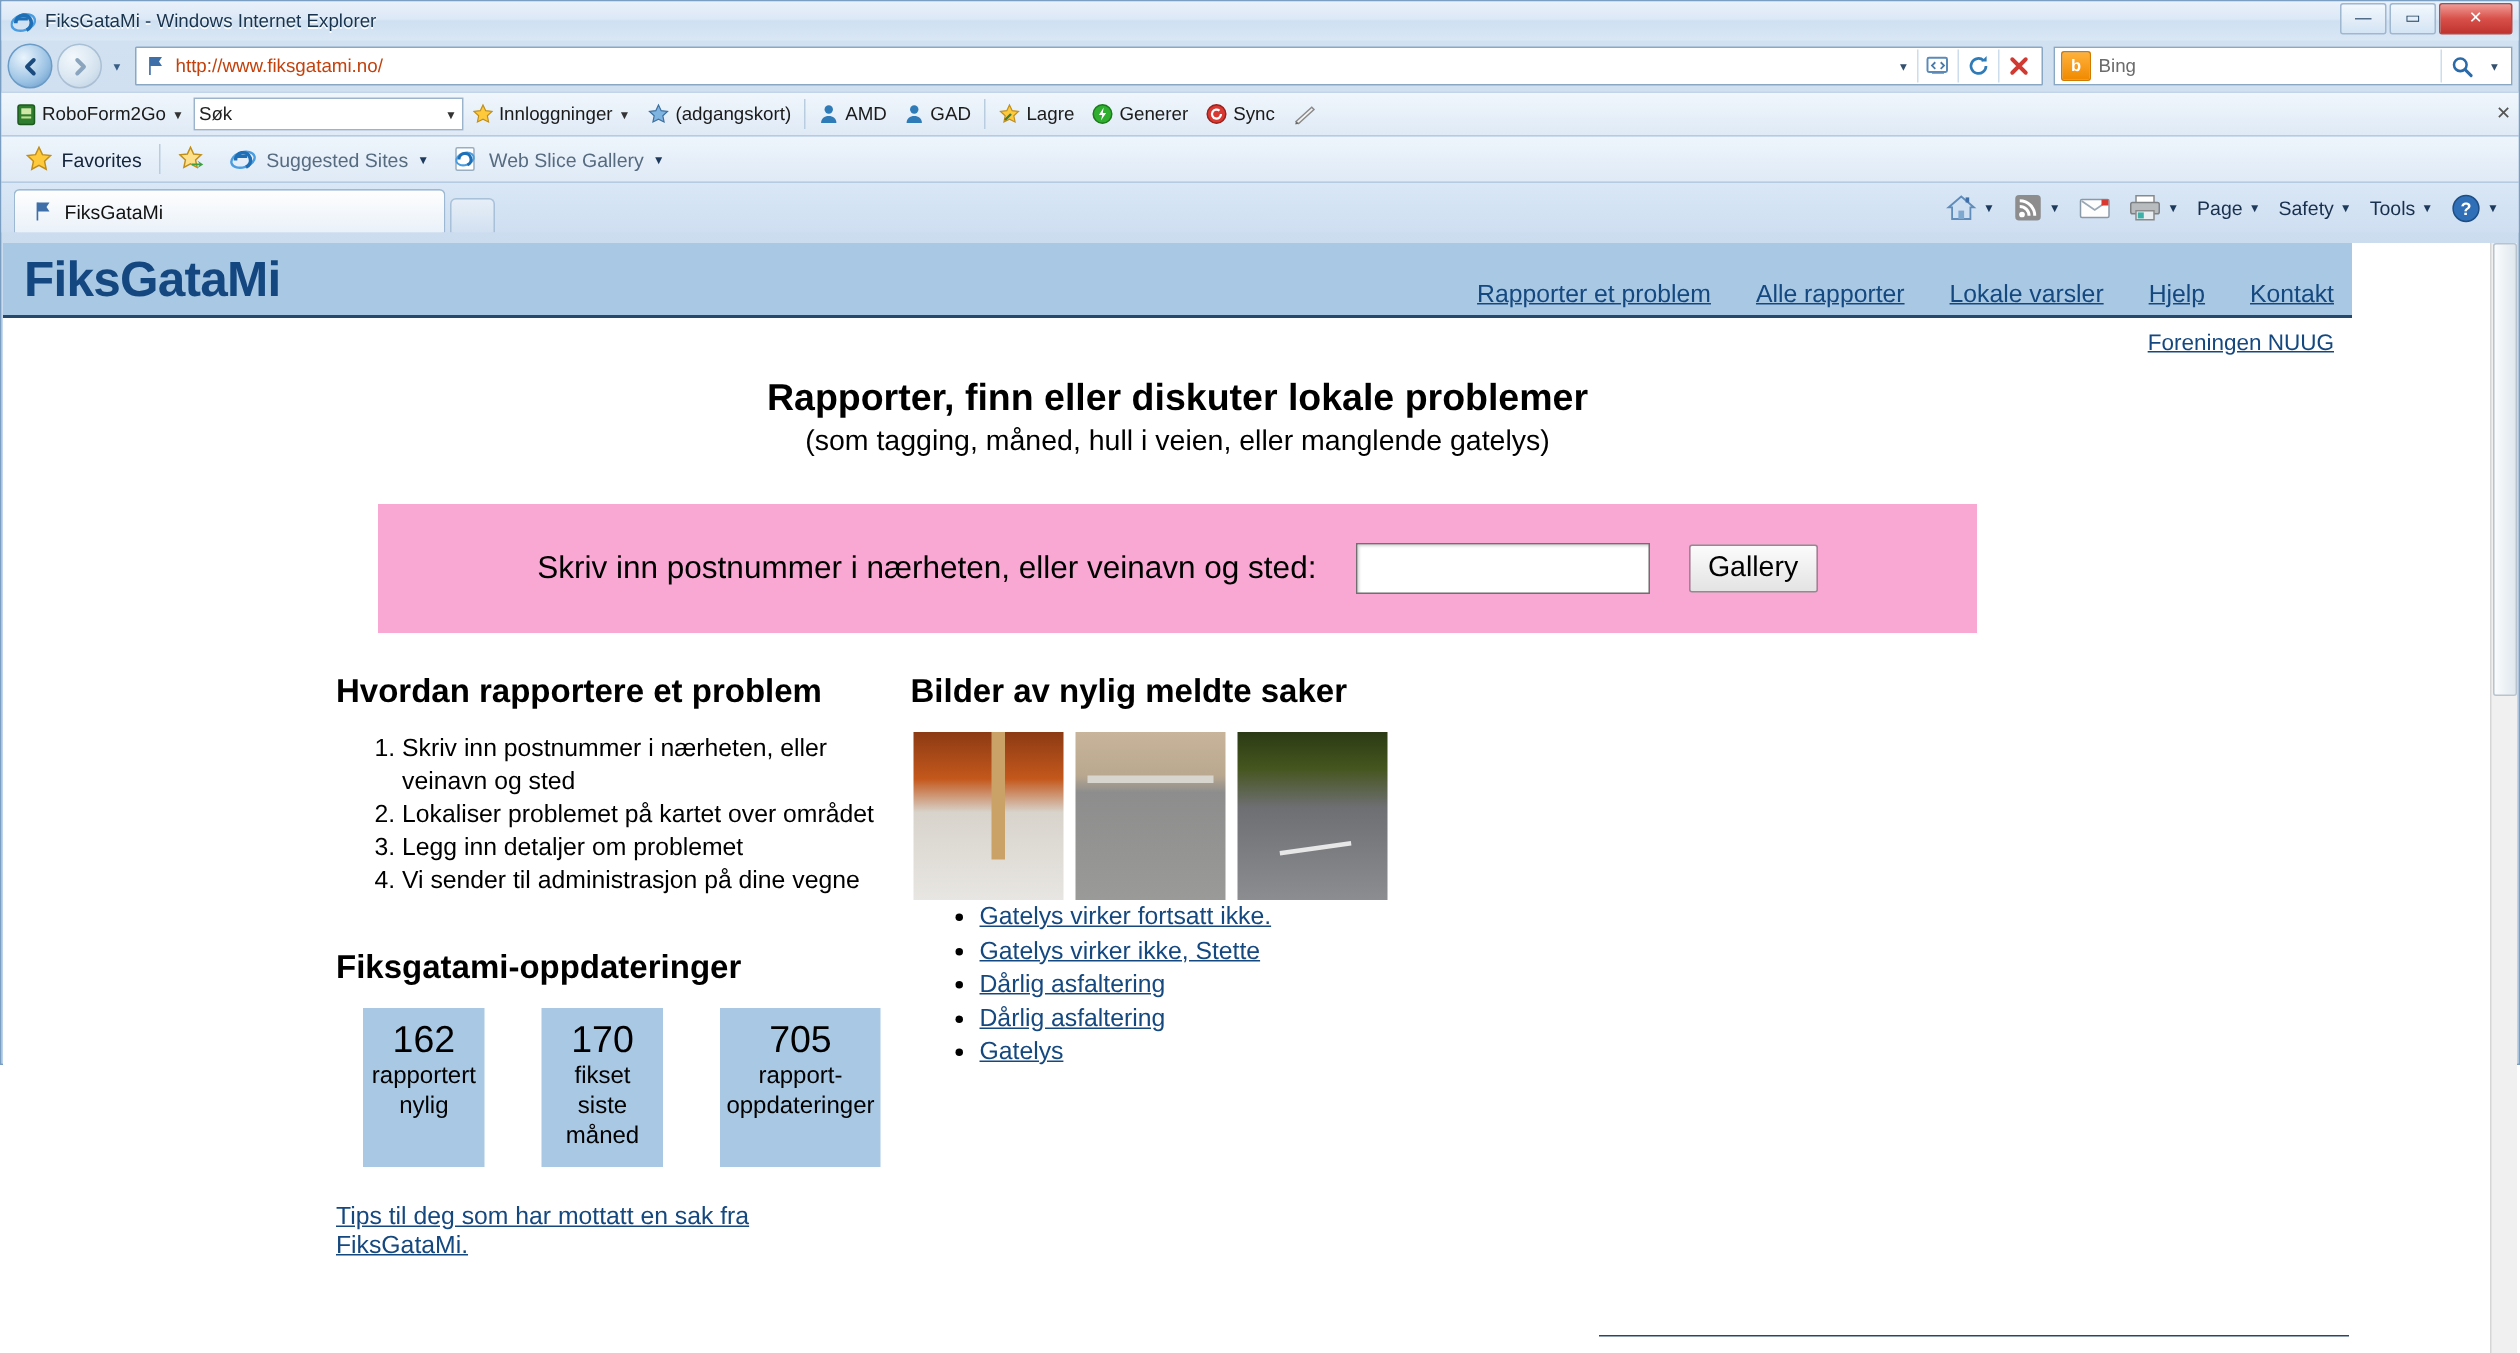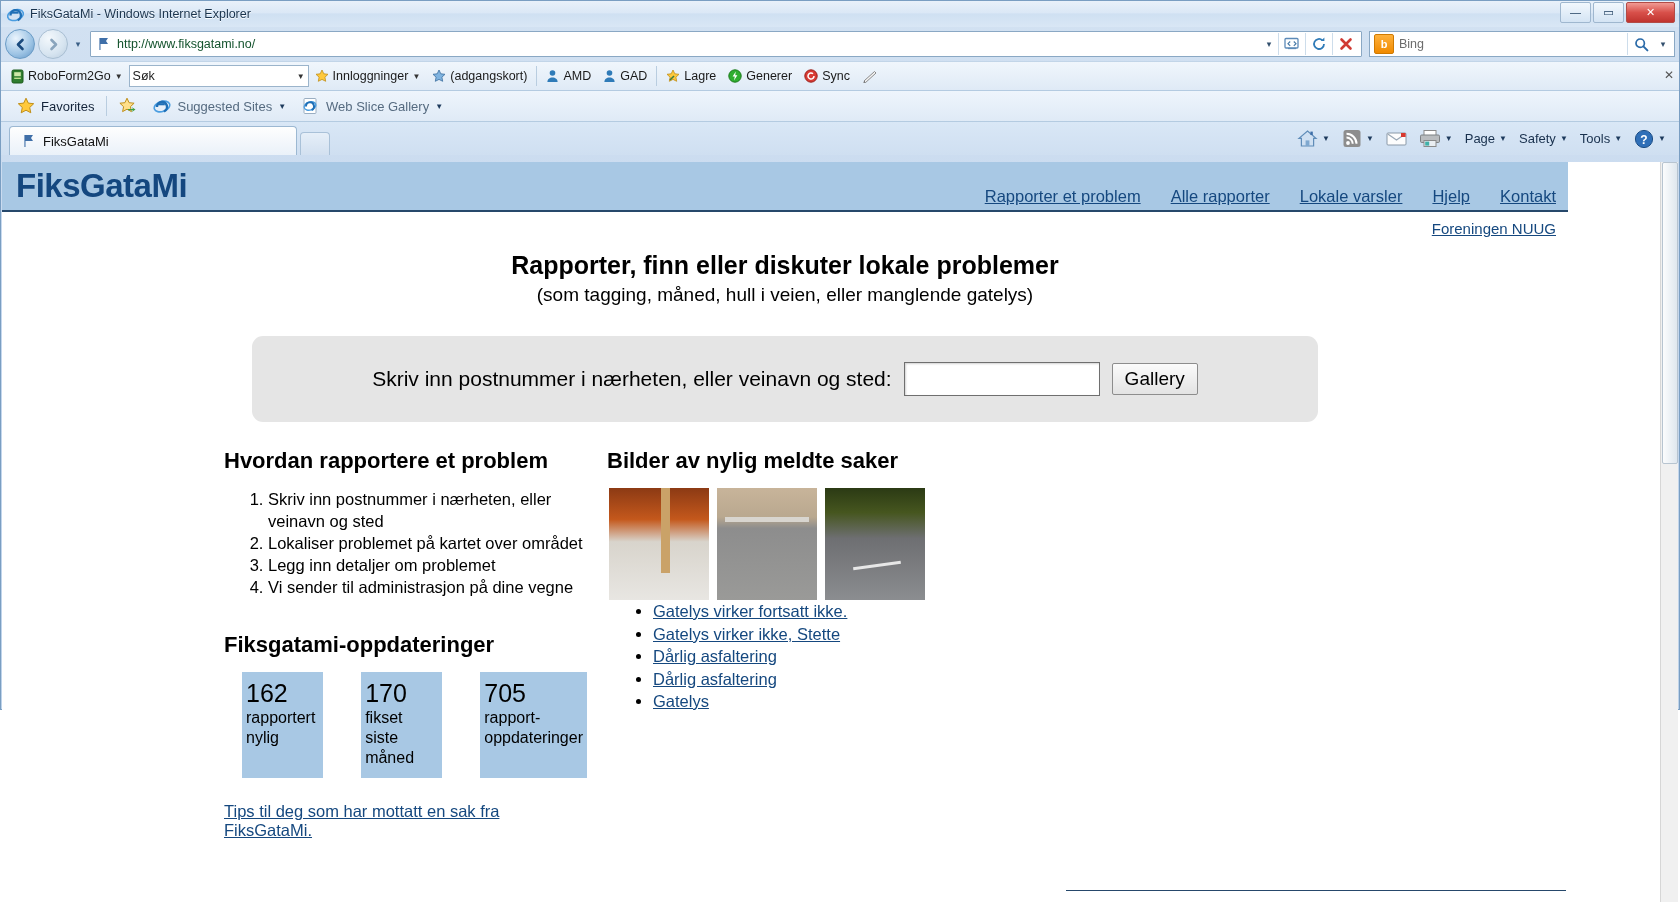--- a/index.html
+++ b/index.html
@@ -64,21 +64,21 @@
   .navdrop{width:14px;text-align:center;color:#3a5f86;font-size:9px;}
   .addrbar{
     flex:1;height:24px;background:#fff;border:1px solid #8aa8c4;
     display:flex;align-items:center;padding:0 2px;margin-left:2px;
     border-radius:1px;
   }
   .fav-ico{
     width:16px;height:16px;margin:0 5px 0 3px;flex:none;
     display:flex;align-items:center;justify-content:center;
   }
-  .addr-text{flex:1;color:#14532d;font-size:12.5px;white-space:nowrap;overflow:hidden;}
+  .addr-text{flex:1;color:#c2410c;font-size:12.5px;white-space:nowrap;overflow:hidden;}
   .addr-btn{width:18px;text-align:center;color:#33506e;font-size:9px;}
   .addr-icn{
     width:26px;height:22px;display:flex;align-items:center;justify-content:center;
     border-left:1px solid #cdddeb;
   }
   .searchbox{
     width:300px;height:24px;background:#fff;border:1px solid #8aa8c4;
     display:flex;align-items:center;padding:0 2px;margin-left:4px;
   }
   .searchbox .brand{
@@ -159,22 +159,22 @@
   .sitenav a{color:#15487f;text-decoration:underline;white-space:nowrap;}
   .nuug{
     text-align:right;padding:8px 12px 0 0;font-size:15px;
   }
   .nuug a{color:#15487f;text-decoration:underline;}
   h1.maintitle{
     text-align:center;font-size:25px;margin:14px 0 0 0;color:#000;font-weight:bold;
   }
   .subtitle{text-align:center;font-size:19px;margin:4px 0 0 0;color:#000;}
   .searchpanel{
-    margin:30px 250px 0 250px;background:#e5e5e5;height:86px;
-    display:flex;align-items:center;justify-content:center;gap:12px;border-radius:11px;
+    margin:30px 250px 0 250px;background:#f9a8d4;height:86px;
+    display:flex;align-items:center;justify-content:center;gap:26px;
   }
   .searchpanel .lbl{font-size:21px;color:#000;}
   .pcinput{
     width:190px;height:30px;border:1px solid #6f6f6f;background:#fff;
     box-shadow:inset 1px 1px 2px rgba(0,0,0,.18);
   }
   .gobtn{
     height:32px;padding:0 12px;font-size:19px;color:#000;
     background:linear-gradient(to bottom,#fbfbfb,#e3e3e3);
     border:1px solid #8d8d8d;border-radius:2px;
@@ -183,21 +183,21 @@
   .columns{display:flex;margin-top:26px;}
   .colL{width:585px;padding-left:222px;box-sizing:border-box;}
   .colR{flex:1;padding-left:20px;}
   h2.sec{font-size:22px;font-weight:bold;margin:0 0 14px 0;color:#000;}
   ol.steps{margin:0 0 0 18px;padding-left:26px;font-size:16.5px;line-height:22px;}
   ol.steps li{margin:0;}
   h2.sec2{font-size:22px;font-weight:bold;margin:34px 0 14px 0;color:#000;}
   .stats{display:flex;gap:38px;margin-left:18px;}
   .stat{
     width:124px;background:#a8c8e4;padding:6px 4px 10px 4px;
-    text-align:left;box-sizing:border-box;
+    text-align:center;box-sizing:border-box;
   }
   .stat .num{font-size:25px;color:#000;line-height:30px;}
   .stat .cap{font-size:16px;color:#000;line-height:20px;}
   .tiplink{margin:24px 0 0 0;font-size:16.5px;}
   .tiplink a{color:#15487f;text-decoration:underline;}
   .photos{display:flex;gap:8px;margin:0 0 0 2px;}
   .photo{width:100px;height:112px;border:0;}
   .ph1{background:linear-gradient(to bottom,#8c3a14 0%,#c4581c 28%,#d8d4cc 48%,#e8e6e2 100%);position:relative;overflow:hidden}
   .ph1:after{content:"";position:absolute;left:52%;top:0;width:9px;height:76%;background:#caa268;}
   .ph2{background:linear-gradient(to bottom,#c8b49a 0%,#b9a88f 26%,#8d8d8d 36%,#9a9a98 100%);position:relative;overflow:hidden}

